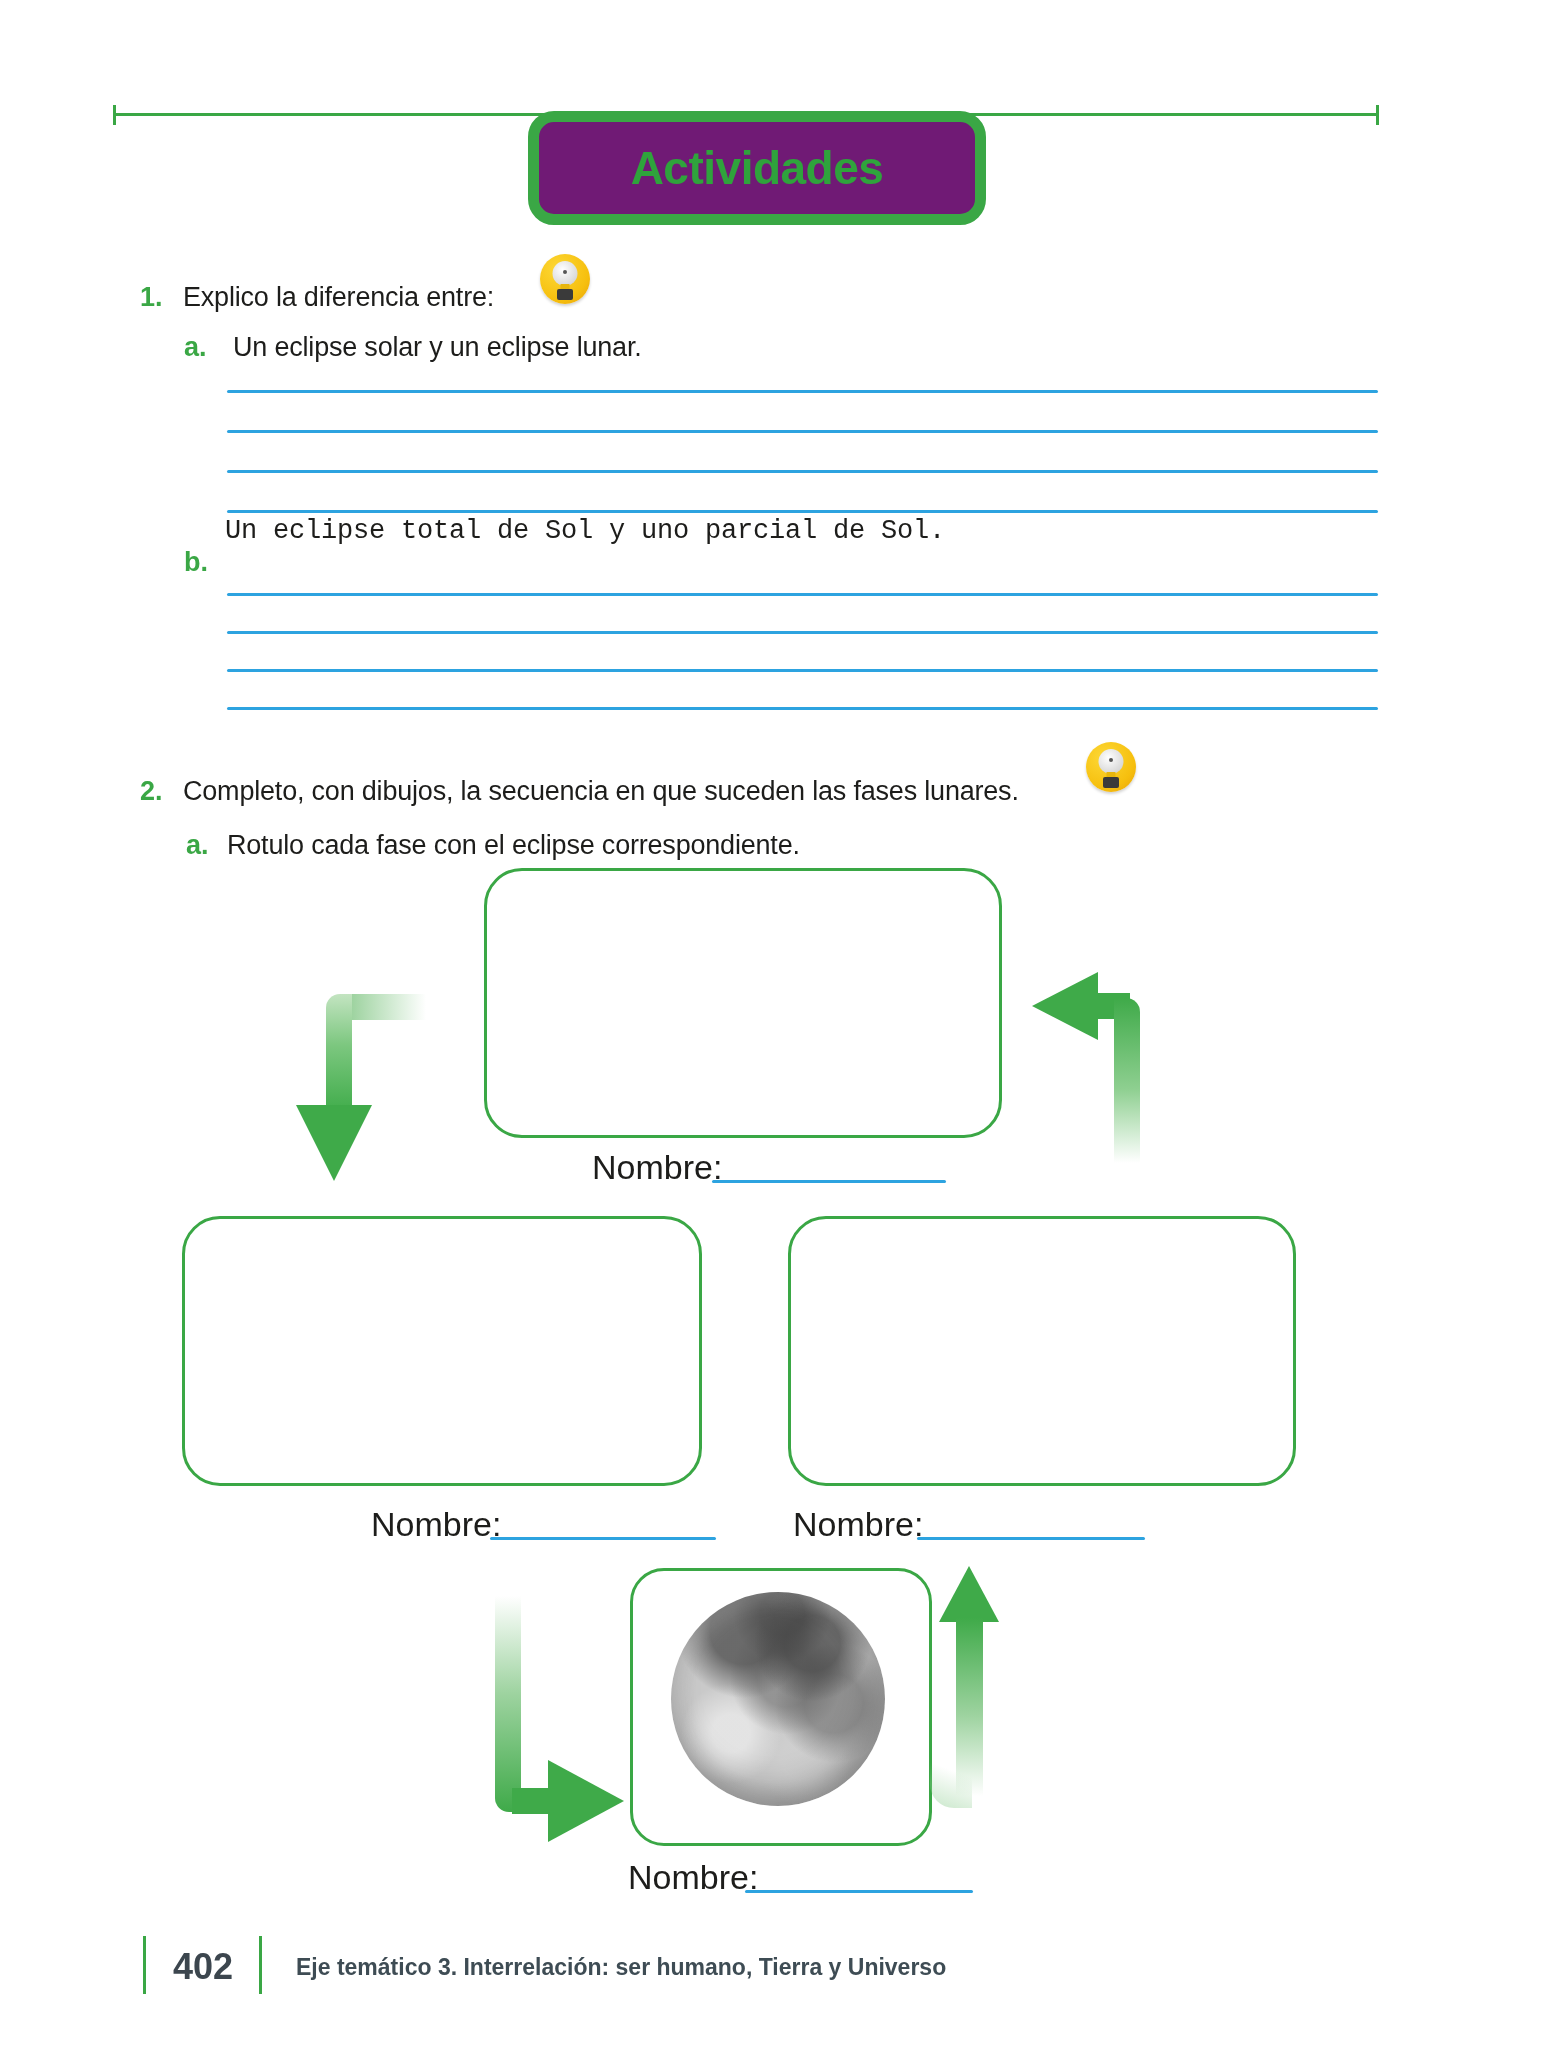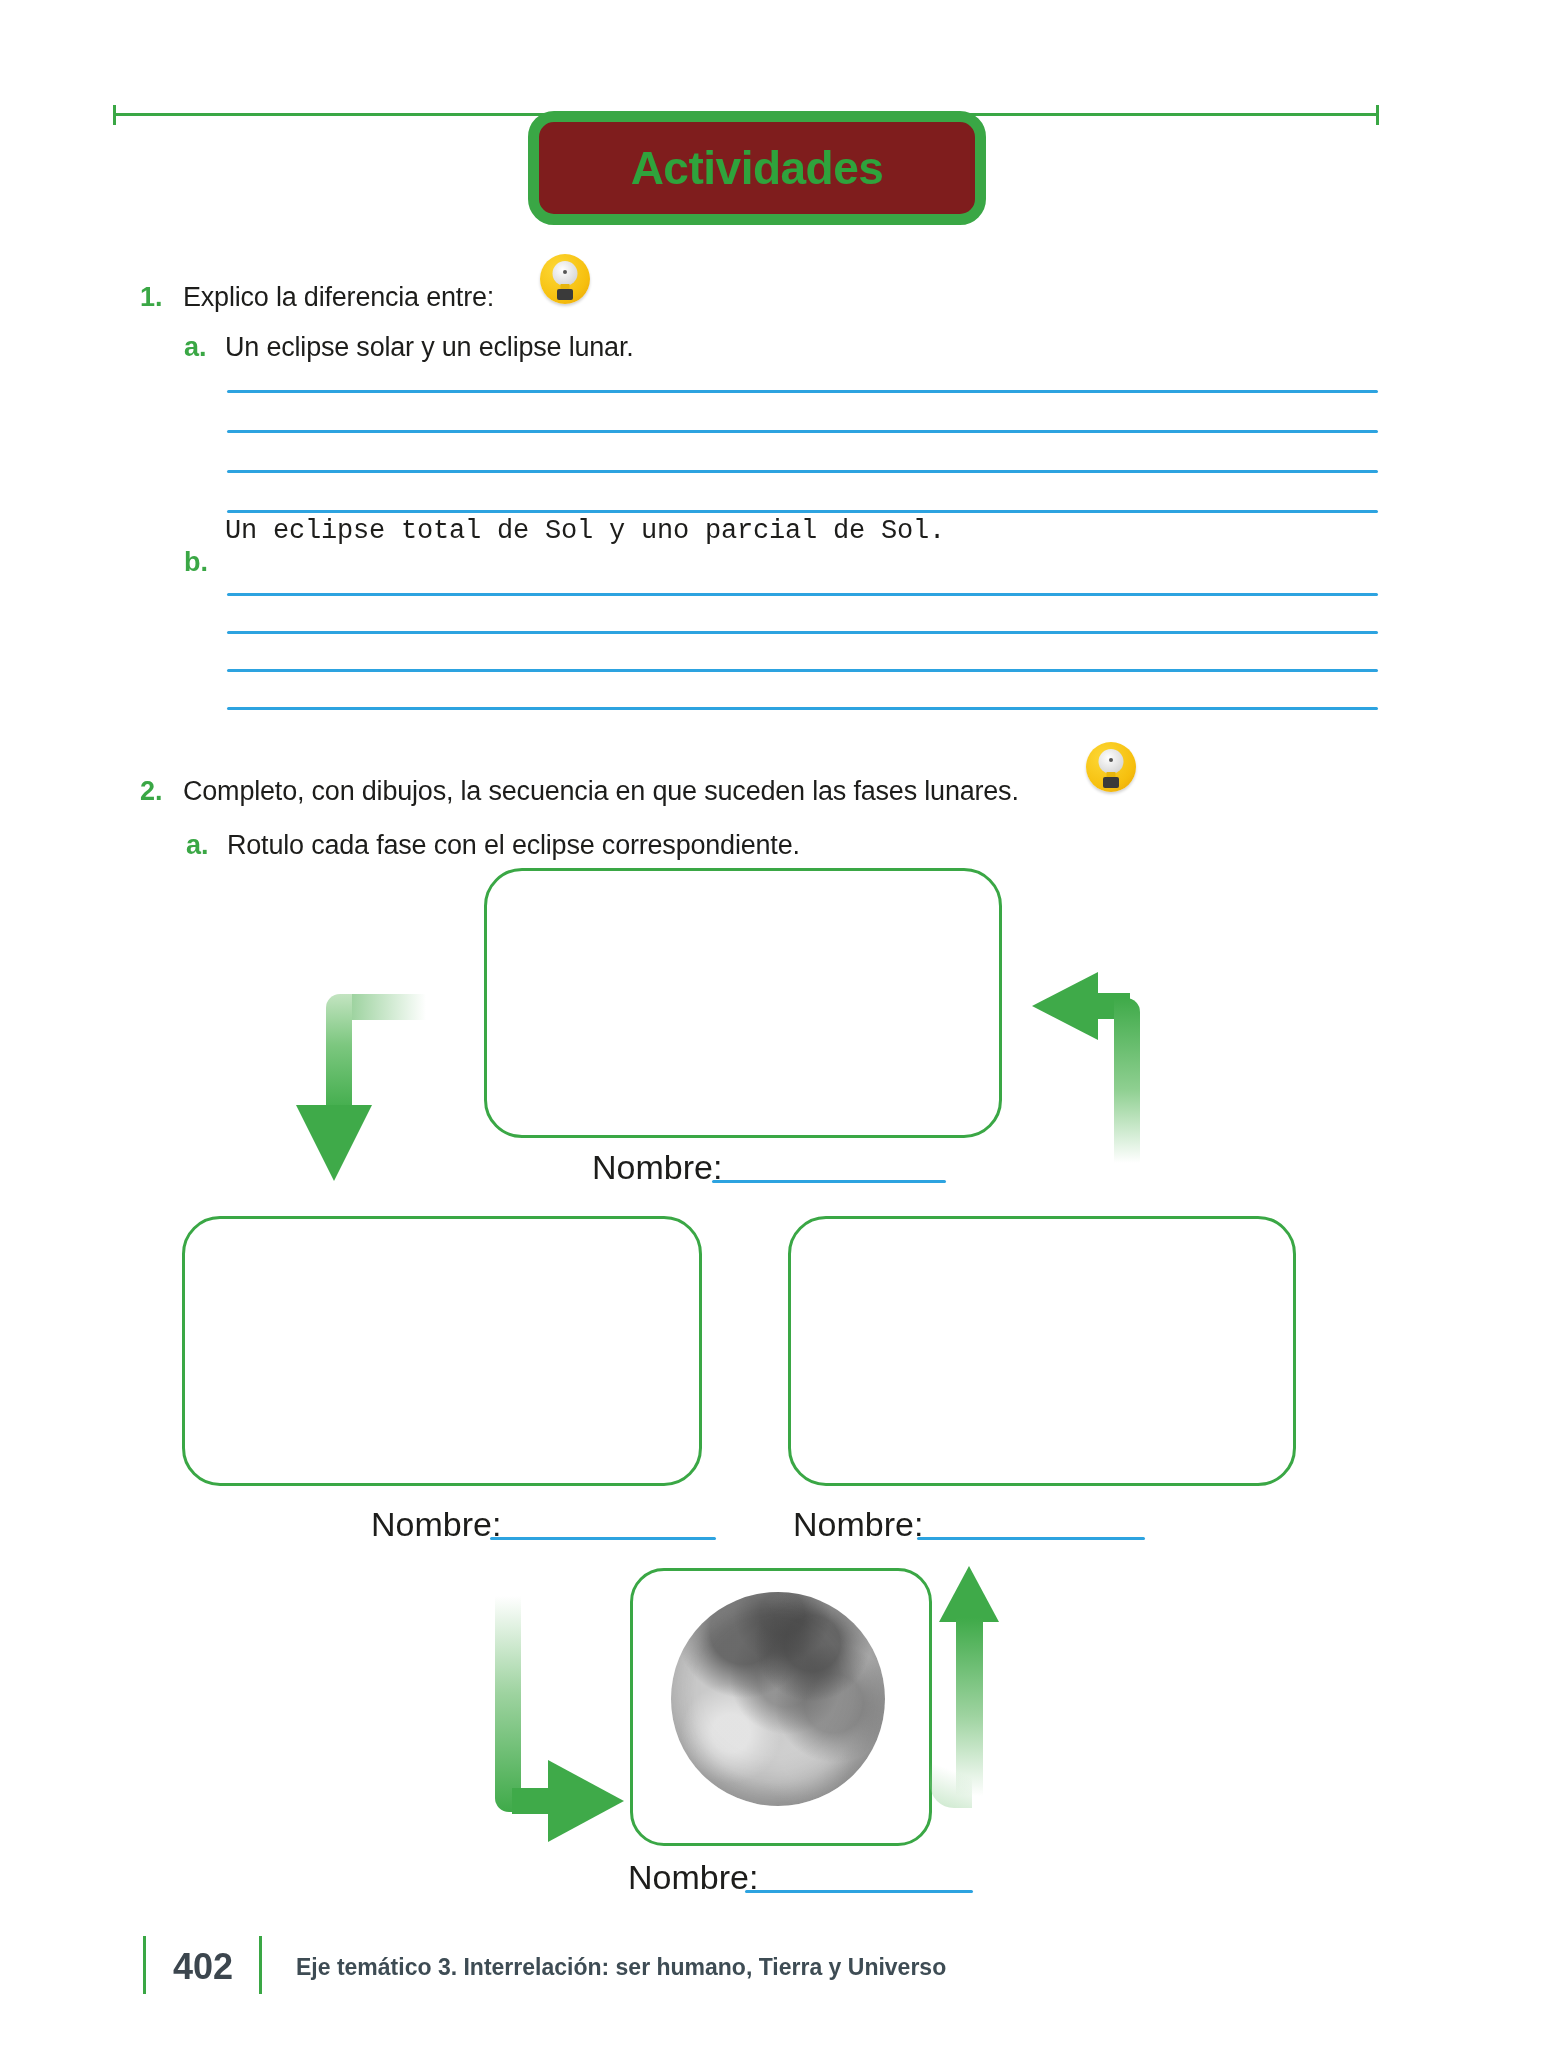--- a/index.html
+++ b/index.html
@@ -1,21 +1,21 @@
 <!DOCTYPE html>
 <html><head>
 <meta charset="utf-8">
 <style>
   html,body{margin:0;padding:0;background:#ffffff;}
   .page{position:relative;width:1564px;height:2048px;background:#ffffff;overflow:hidden;
         font-family:"Liberation Sans", sans-serif;color:#1d1d1b;}
   
   .hline{position:absolute;height:3px;background:#3aa745;}
   .htick{position:absolute;width:3px;height:20px;background:#3aa745;}
-  .banner{position:absolute;left:528px;top:111px;width:436px;height:92px;background:#7f1d1d;
+  .banner{position:absolute;left:528px;top:111px;width:436px;height:92px;background:#701a75;
           border:11px solid #3aa745;border-radius:26px;display:flex;align-items:center;justify-content:center;}
   .banner-title{font-size:46px;font-weight:bold;color:#2fa33c;letter-spacing:-0.5px;}
   
   .qnum{position:absolute;font-size:27px;font-weight:bold;color:#3aa745;}
   .qtext{position:absolute;font-size:27px;color:#1d1d1b;white-space:nowrap;letter-spacing:-0.2px;}
   .sublabel{position:absolute;font-size:27px;font-weight:bold;color:#3aa745;}
   
   .ansline{position:absolute;left:227px;width:1151px;height:3px;background:#2da3e0;border-radius:2px;}
   
   .bulb{position:absolute;width:50px;height:50px;border-radius:50%;
@@ -65,21 +65,21 @@
   <span class="qnum" style="left:140px;top:282px;">1.</span>
   <span class="qtext" style="left:183px;top:282px;">Explico la diferencia entre:</span>
   <div class="bulb" style="left:540px;top:254px;">
     <span class="bulb-glass"></span>
     <span class="bulb-dot"></span>
     <span class="bulb-stem"></span>
     <span class="bulb-base"></span>
   </div>
 
   <span class="sublabel" style="left:184px;top:332px;">a.</span>
-  <span class="qtext" style="left:225px;top:332px;">Un eclipse solar y un eclipse lunar.</span>
+  <span class="qtext" style="left:233px;top:332px;">Un eclipse solar y un eclipse lunar.</span>
   <div class="ansline" style="top:390px;"></div>
   <div class="ansline" style="top:430px;"></div>
   <div class="ansline" style="top:470px;"></div>
   <div class="ansline" style="top:510px;"></div>
 
   <span class="sublabel" style="left:184px;top:547px;">b.</span>
   <span class="qtext" style="left:225px;top:516px;font-family:Liberation Mono, monospace;">Un eclipse total de Sol y uno parcial de Sol.</span>
   <div class="ansline" style="top:593px;"></div>
   <div class="ansline" style="top:631px;"></div>
   <div class="ansline" style="top:669px;"></div>

